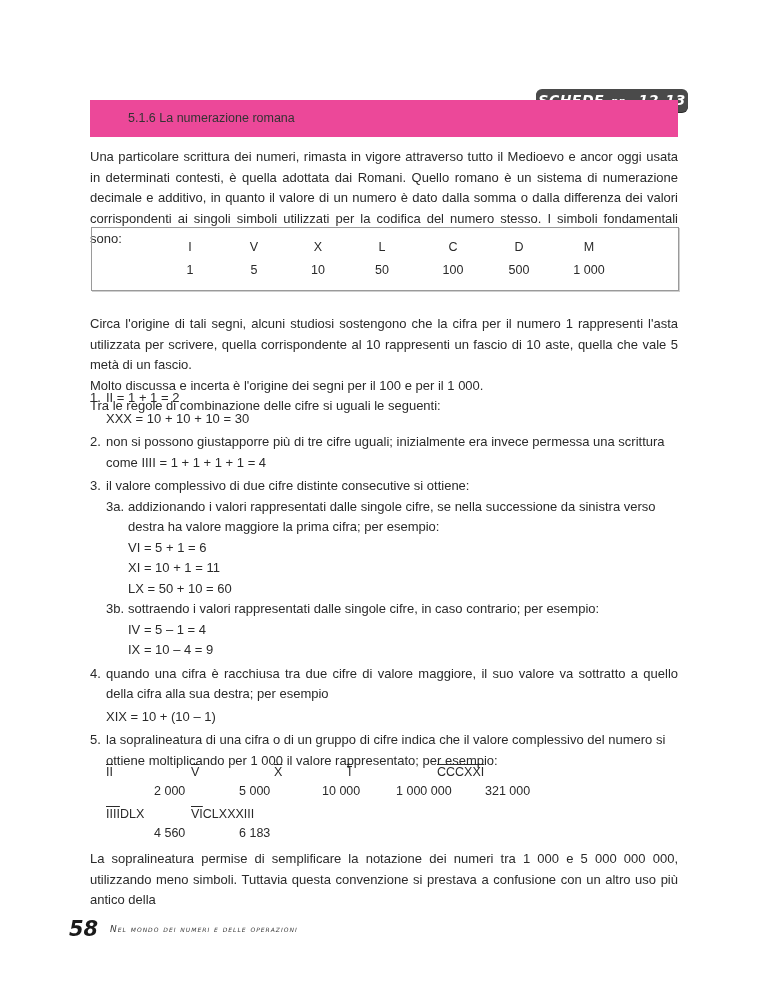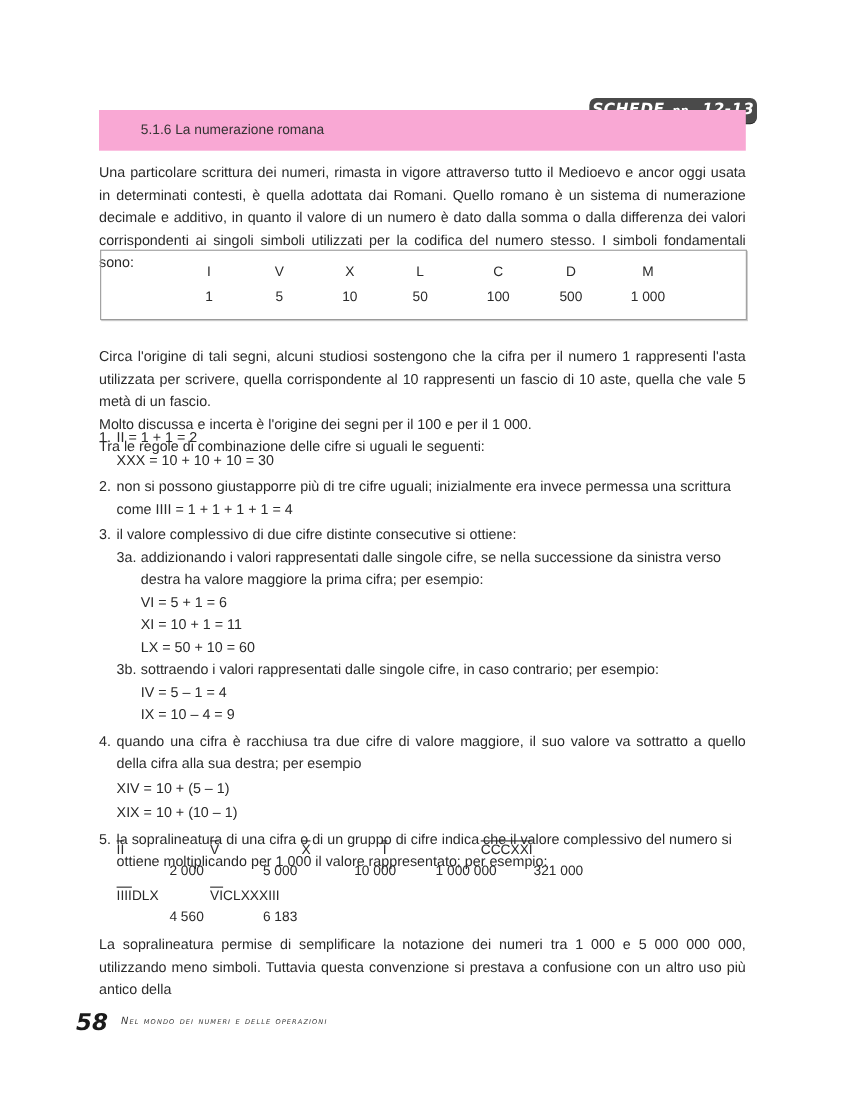--- a/index.html
+++ b/index.html
@@ -3,21 +3,21 @@
   <meta charset="utf-8">
   <style>
     html, body { margin: 0; padding: 0; background: #ffffff; }
     body {
       width: 768px; height: 994px; position: relative; overflow: hidden;
       font-family: "Liberation Sans", "DejaVu Sans", sans-serif;
       color: #2a2a2a;
     }
     .section-band {
       position: absolute; left: 90px; top: 100px; width: 588px; height: 37px;
-      background: #f9a8d4;
+      background: #ec4899;
     }
     .section-title {
       position: absolute; left: 38px; top: 11px; font-size: 12.5px; color: #333;
     }
     .badge {
       position: absolute; left: 536px; top: 89px; width: 152px; height: 23px;
       background: #4a4a4a; border-radius: 6px; color: #fff;
       font-family: "DejaVu Sans", sans-serif; font-weight: bold; font-style: italic;
       font-size: 14px; line-height: 23px; text-align: center; letter-spacing: 0.5px;
       box-shadow: 0 1px 0 #2a2a2a;
@@ -135,21 +135,20 @@
     <div class="sub2">
       <span class="sublabel">3b.</span><span>sottraendo i valori rappresentati dalle singole cifre, in caso contrario; per esempio:</span>
     </div>
     <div class="ex-deep">IV = 5 – 1 = 4</div>
     <div class="ex-deep">IX = 10 – 4 = 9</div>
   </div>
   <div class="gap"></div>
   <div class="li">
     <span class="num">4.</span>
     <div class="txt" style="text-align:justify">quando una cifra è racchiusa tra due cifre di valore maggiore, il suo valore va sottratto a quello della cifra alla sua destra; per esempio</div>
-    <div class="ex" style="margin-top:2px">XIV = 10 + (5 – 1)</div>
     <div class="ex" style="margin-top:2px">XIX = 10 + (10 – 1)</div>
   </div>
   <div class="gap"></div>
   <div class="li">
     <span class="num">5.</span>
     <div class="txt">la sopralineatura di una cifra o di un gruppo di cifre indica che il valore complessivo del numero si ottiene moltiplicando per 1 000 il valore rappresentato; per esempio:</div>
   </div>
 </div>
 
 <div class="overline-grid">

